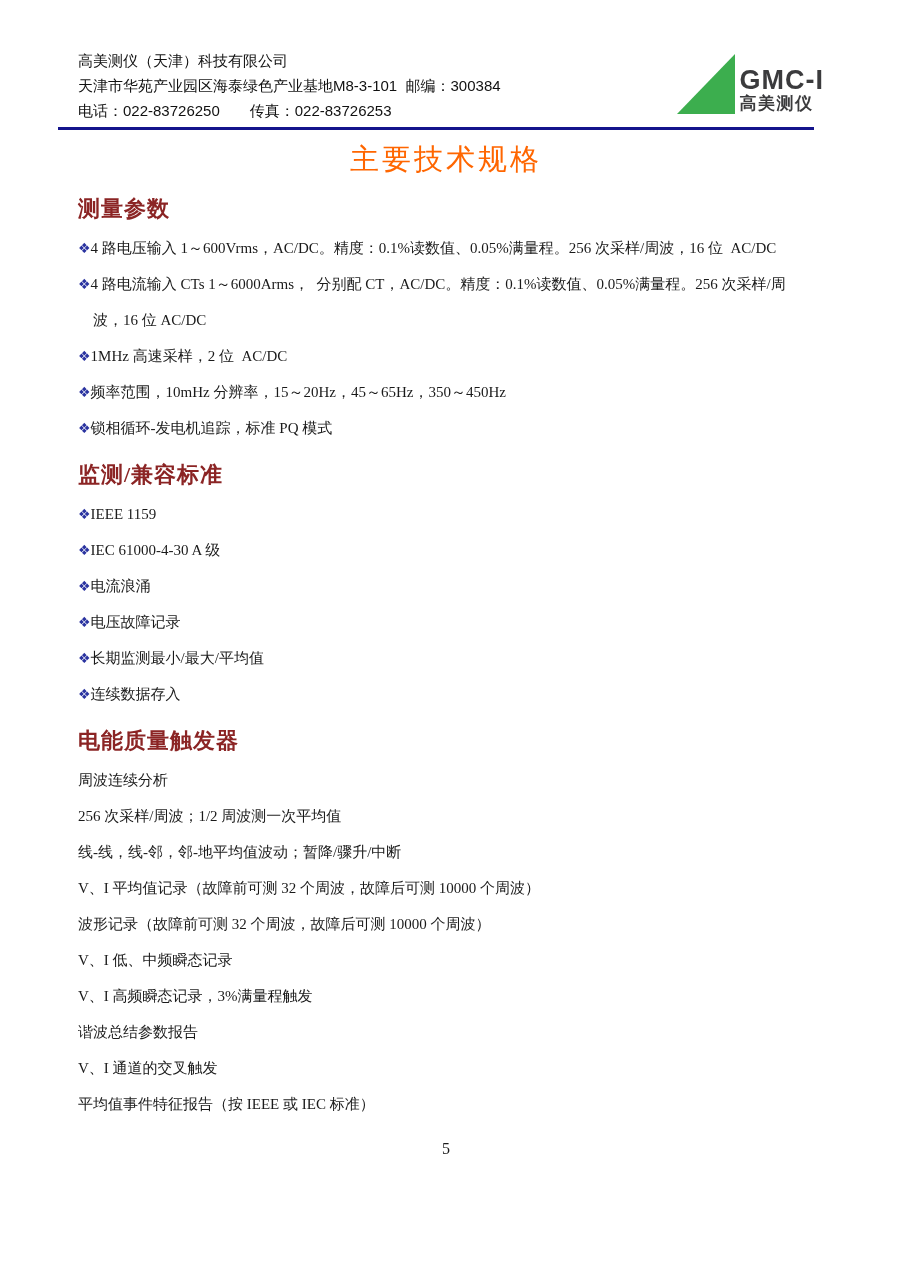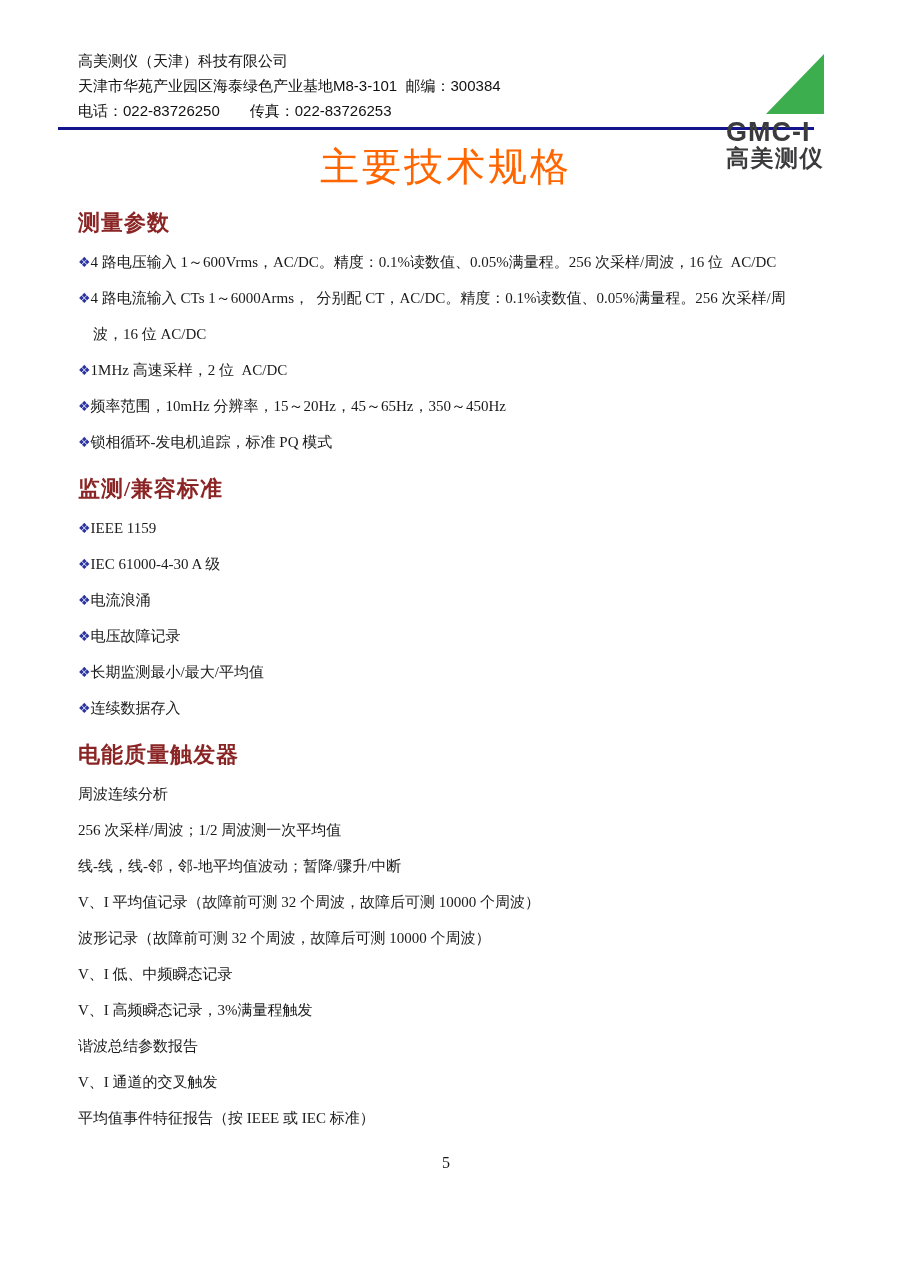--- a/index.html
+++ b/index.html
@@ -23,44 +23,43 @@
   }
   .company-header .hline { white-space: pre; }
 
   .logo {
     position: absolute;
     top: 52px;
     right: 76px;
     display: flex;
     align-items: flex-end;
     gap: 5px;
-    flex-direction: column;
   }
   .logo-triangle { display: block; }
   .logo-text {
     font-family: "Liberation Sans", "DejaVu Sans", sans-serif;
     font-weight: bold;
     color: #3b3b3d;
     line-height: 1;
     padding-bottom: 2px;
   }
   .logo-brand { font-size: 27px; letter-spacing: 1px; }
-  .logo-brand-cn { font-size: 23px; letter-spacing: 1.5px; margin-top: 1px; }
+  .logo-brand-cn { font-size: 17px; letter-spacing: 1.5px; margin-top: 1px; }
 
   .header-rule {
     height: 3px;
     background: var(--rule-navy, #14148C);
     margin: 4px 0 0 -20px;
   }
 
   
   .doc-title {
     margin: 10px 0 0 0;
     text-align: center;
-    font-size: 39px;
+    font-size: 29px;
     font-weight: 400;
     letter-spacing: 3px;
     color: var(--accent-orange, #FF6600);
   }
 
   
   .section-heading {
     margin: 14px 0 6px 0;
     font-size: 22px;
     font-weight: bold;

